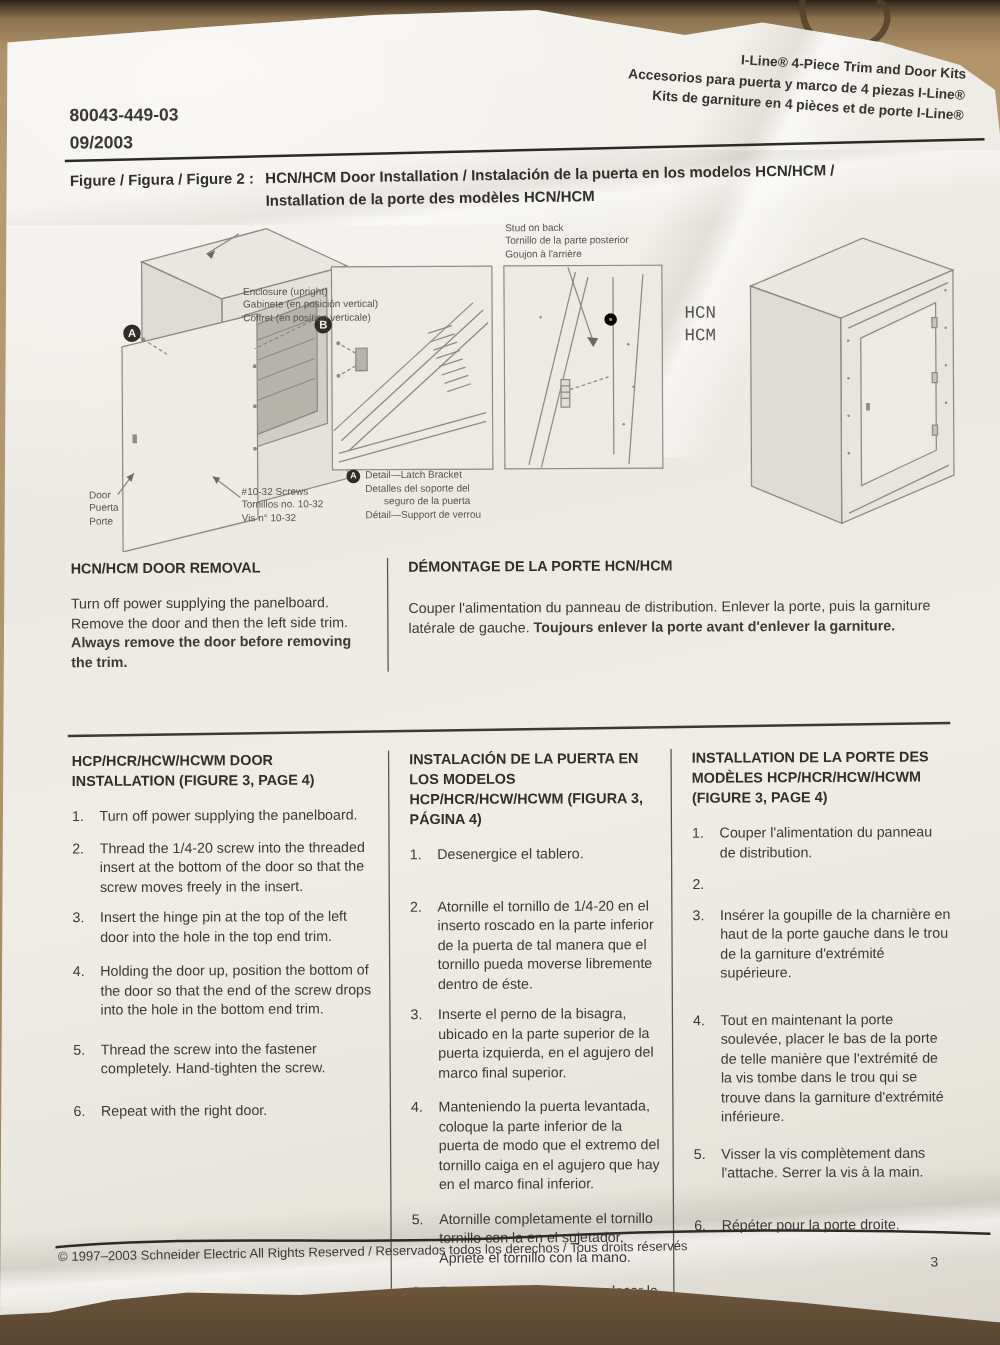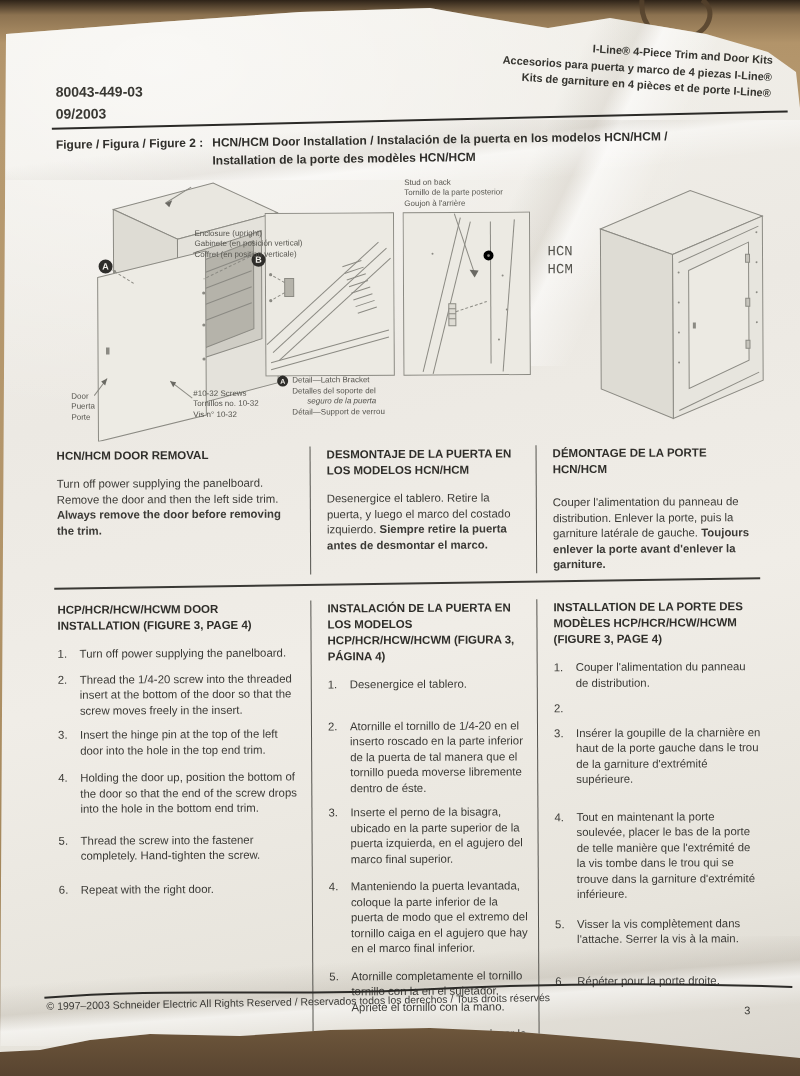--- a/index.html
+++ b/index.html
@@ -27,21 +27,21 @@
   .rule1{position:absolute;left:54px;top:126px;width:736px;height:2.2px;background:#2b2a27;
     transform:rotate(-1.05deg);transform-origin:left center;}
   .caption{position:absolute;left:58px;top:134px;display:flex;gap:9px;
     font-size:12px;font-weight:bold;line-height:1.5;color:#302f2b;
     transform:rotate(-0.5deg);transform-origin:left center;}
   .fig{position:absolute;left:0;top:168px;width:800px;height:278px;}
   .fig svg{position:absolute;}
   .lbl{position:absolute;font-size:8px;line-height:1.3;color:#55544e;white-space:nowrap;}
   .cap-row{display:flex;align-items:flex-start;gap:4px;}
   .cap-ind{margin-left:15px;}
-  .cap-ind2{margin-left:30px;font-style:italic;}
+  .cap-ind2{margin-left:30px;}
   .marker{position:absolute;width:14px;height:14px;border-radius:50%;background:#2e2d2a;color:#f1efe9;
     font-size:9px;font-weight:bold;display:flex;align-items:center;justify-content:center;}
   .marker.inline{position:static;width:11px;height:11px;font-size:7px;flex:none;margin-top:0;}
   .sec{position:absolute;left:57px;right:40px;display:flex;align-items:stretch;}
   .sec1{top:446px;}
   .sec2{top:600px;min-height:366px;}
   .col{box-sizing:border-box;}
   .c1{width:253px;padding-right:14px;}
   .c2{width:226px;padding-left:16px;padding-right:10px;border-left:1px solid #55544f;}
   .c3{flex:1;padding-left:16px;border-left:1px solid #55544f;}
@@ -231,26 +231,20 @@
         </div>
       </div>
 
       <div class="sec sec1">
         <div class="col c1">
           <h3 class="h">HCN/HCM DOOR REMOVAL</h3>
           <p class="body-p">
             <span>Turn off power supplying the panelboard. Remove the door and then the left side trim. </span><strong>Always remove the door before removing the trim.</strong>
           </p>
         </div>
-        <div class="col c2">
-          <h3 class="h">DESMONTAJE DE LA PUERTA EN LOS MODELOS HCN/HCM</h3>
-          <p class="body-p">
-            <span>Desenergice el tablero. Retire la puerta, y luego el marco del costado izquierdo. </span><strong>Siempre retire la puerta antes de desmontar el marco.</strong>
-          </p>
-        </div>
         <div class="col c3">
           <h3 class="h">DÉMONTAGE DE LA PORTE HCN/HCM</h3>
           <p class="body-p" style="margin-top:18px;">
             <span>Couper l'alimentation du panneau de distribution. Enlever la porte, puis la garniture latérale de gauche. </span><strong>Toujours enlever la porte avant d'enlever la garniture.</strong>
           </p>
         </div>
       </div>
 
       <div class="rule2"></div>
 

